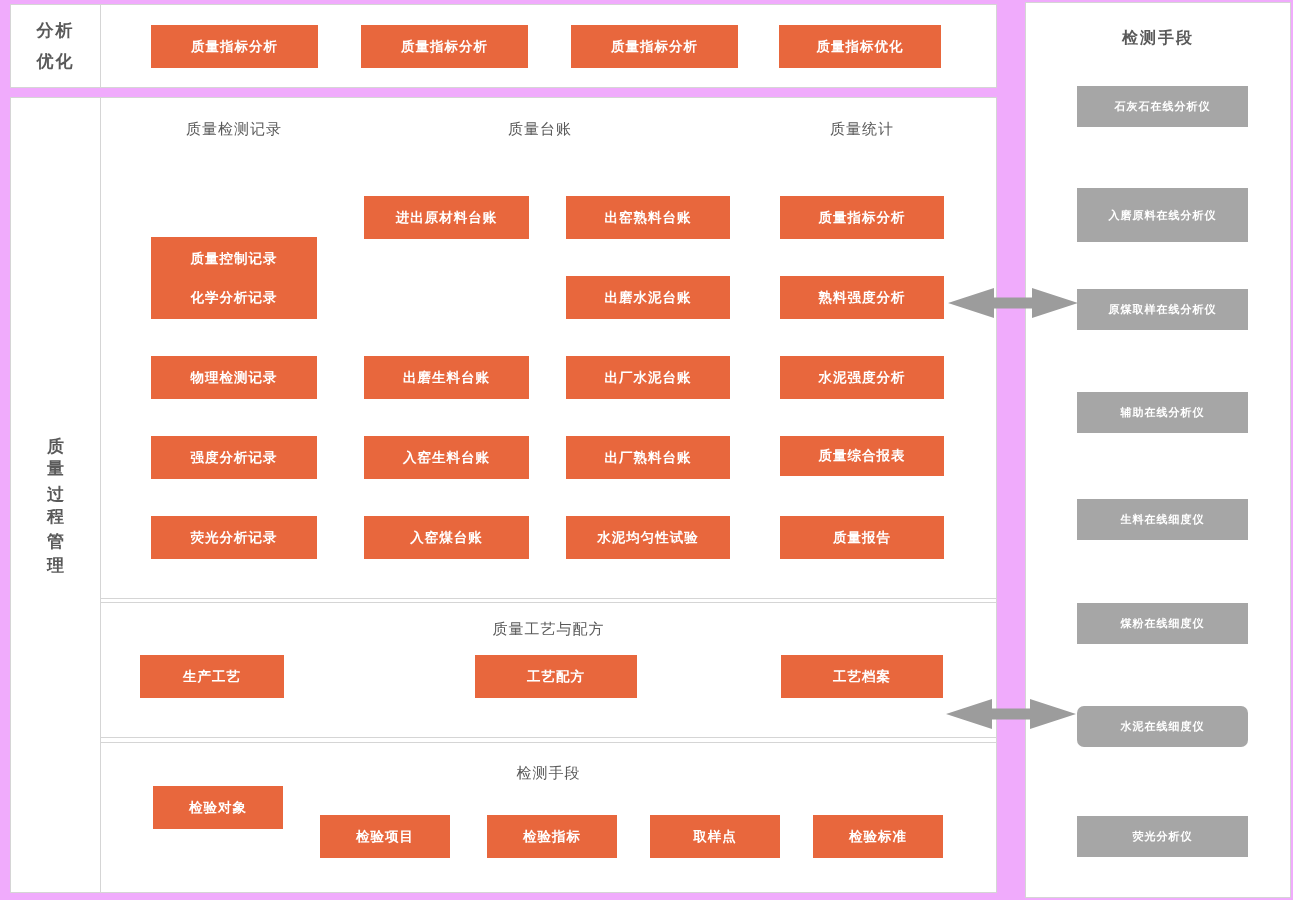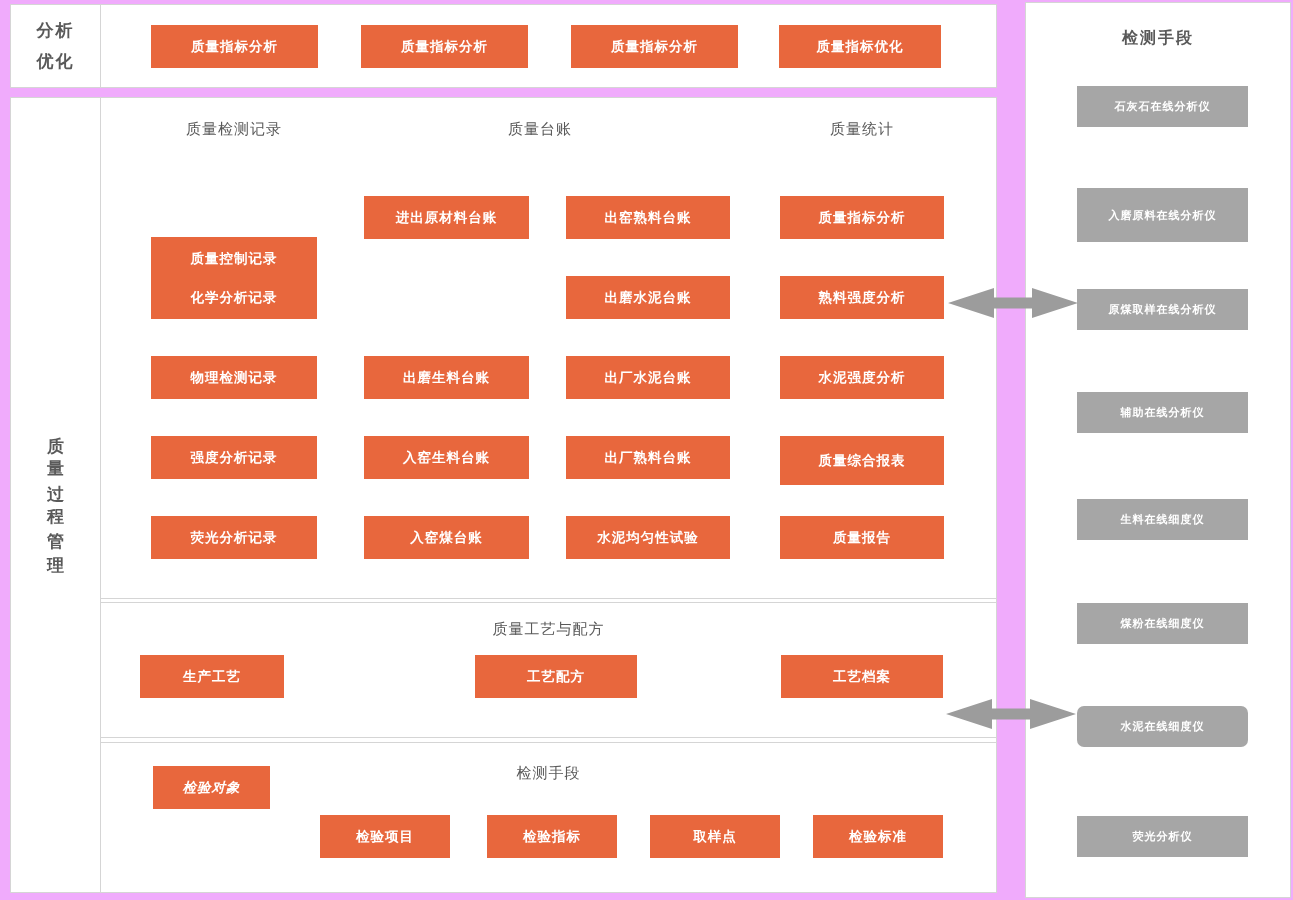--- a/index.html
+++ b/index.html
@@ -67,32 +67,32 @@
 
   <div class="blk" style="left:566px;top:196px;width:164px;height:43px;">出窑熟料台账</div>
   <div class="blk" style="left:566px;top:276px;width:164px;height:43px;">出磨水泥台账</div>
   <div class="blk" style="left:566px;top:356px;width:164px;height:43px;">出厂水泥台账</div>
   <div class="blk" style="left:566px;top:436px;width:164px;height:43px;">出厂熟料台账</div>
   <div class="blk" style="left:566px;top:516px;width:164px;height:43px;">水泥均匀性试验</div>
 
   <div class="blk" style="left:780px;top:196px;width:164px;height:43px;">质量指标分析</div>
   <div class="blk" style="left:780px;top:276px;width:164px;height:43px;">熟料强度分析</div>
   <div class="blk" style="left:780px;top:356px;width:164px;height:43px;">水泥强度分析</div>
-  <div class="blk" style="left:780px;top:436px;width:164px;height:49px;">质量综合报表</div>
+  <div class="blk" style="left:780px;top:436px;width:164px;height:40px;">质量综合报表</div>
   <div class="blk" style="left:780px;top:516px;width:164px;height:43px;">质量报告</div>
 
   <div class="frame" style="left:100px;top:602px;width:897px;height:136px;"></div>
   <div class="hdr" style="left:100px;top:618px;width:897px;">质量工艺与配方</div>
   <div class="blk" style="left:140px;top:655px;width:144px;height:43px;">生产工艺</div>
   <div class="blk" style="left:475px;top:655px;width:162px;height:43px;">工艺配方</div>
   <div class="blk" style="left:781px;top:655px;width:162px;height:43px;">工艺档案</div>
 
   <div class="frame" style="left:100px;top:742px;width:897px;height:151px;"></div>
   <div class="hdr" style="left:100px;top:762px;width:897px;">检测手段</div>
-  <div class="blk" style="left:153px;top:766px;width:117px;height:43px;font-style:italic;">检验对象</div>
+  <div class="blk" style="left:153px;top:786px;width:130px;height:43px;">检验对象</div>
   <div class="blk" style="left:320px;top:815px;width:130px;height:43px;">检验项目</div>
   <div class="blk" style="left:487px;top:815px;width:130px;height:43px;">检验指标</div>
   <div class="blk" style="left:650px;top:815px;width:130px;height:43px;">取样点</div>
   <div class="blk" style="left:813px;top:815px;width:130px;height:43px;">检验标准</div>
 
   <div class="frame" style="left:1025px;top:2px;width:266px;height:896px;"></div>
   <div class="panelhdr" style="left:1025px;top:28px;width:266px;">检测手段</div>
   <div class="dev" style="left:1077px;top:86px;width:171px;height:41px;">石灰石在线分析仪</div>
   <div class="dev" style="left:1077px;top:188px;width:171px;height:54px;">入磨原料在线分析仪</div>
   <div class="dev" style="left:1077px;top:289px;width:171px;height:41px;">原煤取样在线分析仪</div>

